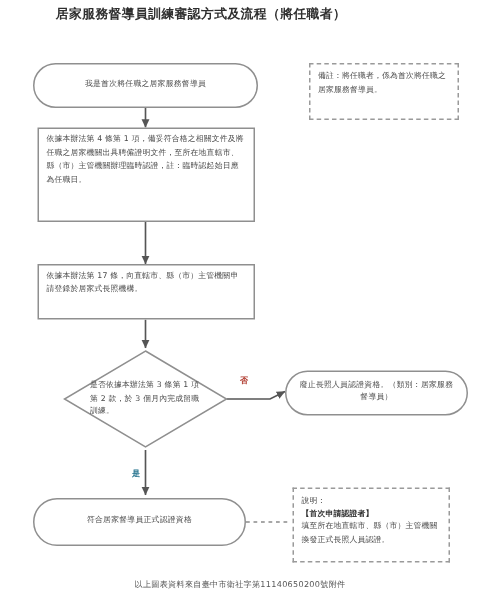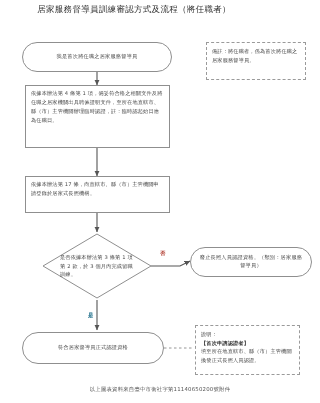--- a/index.html
+++ b/index.html
@@ -39,21 +39,21 @@
   }
 
   
   #title {
     position: absolute;
     left: 0;
     top: 4px;
     width: 268px;
     text-align: center;
     font-size: 8.5px;
-    font-weight: normal;
+    font-weight: bold;
     letter-spacing: 0.3px;
     color: #2f2f2f;
   }
 
   
   .terminator {
     border: 1px solid #8f8f8f;
     border-radius: 40px;
     background: #ffffff;
     font-size: 5.2px;

